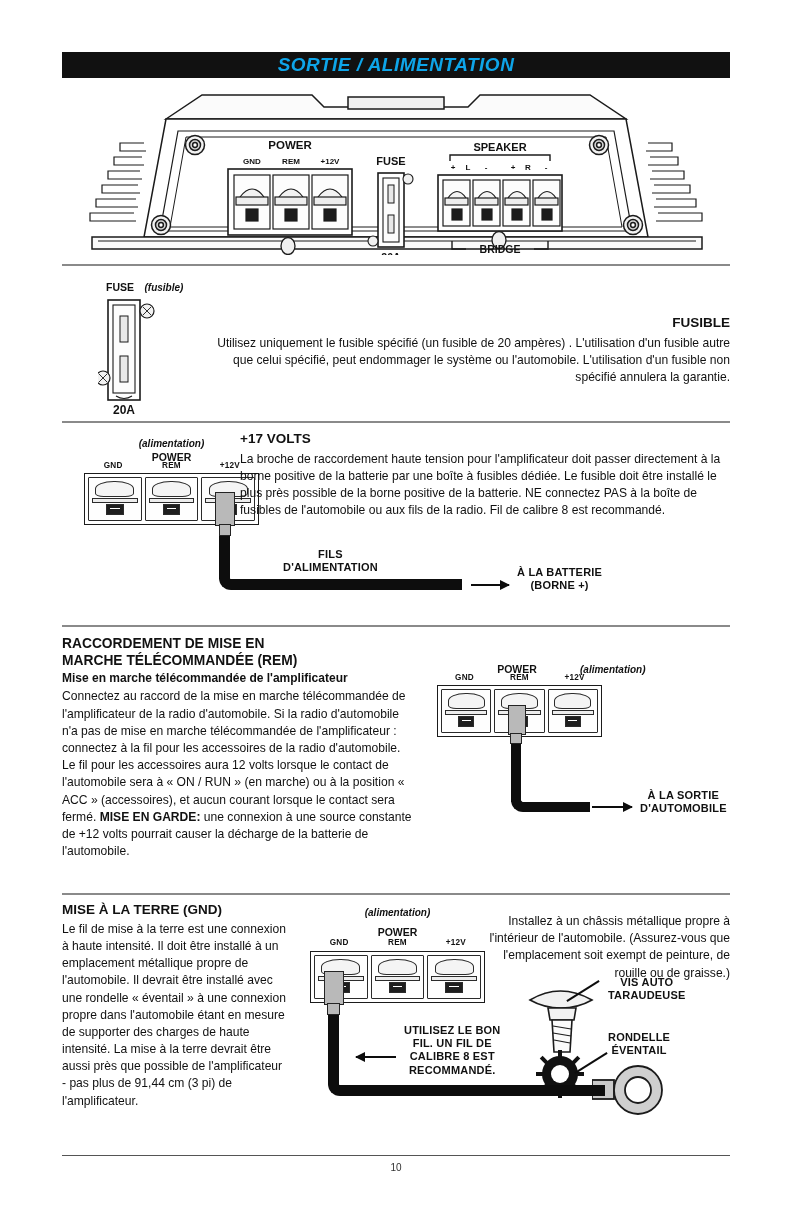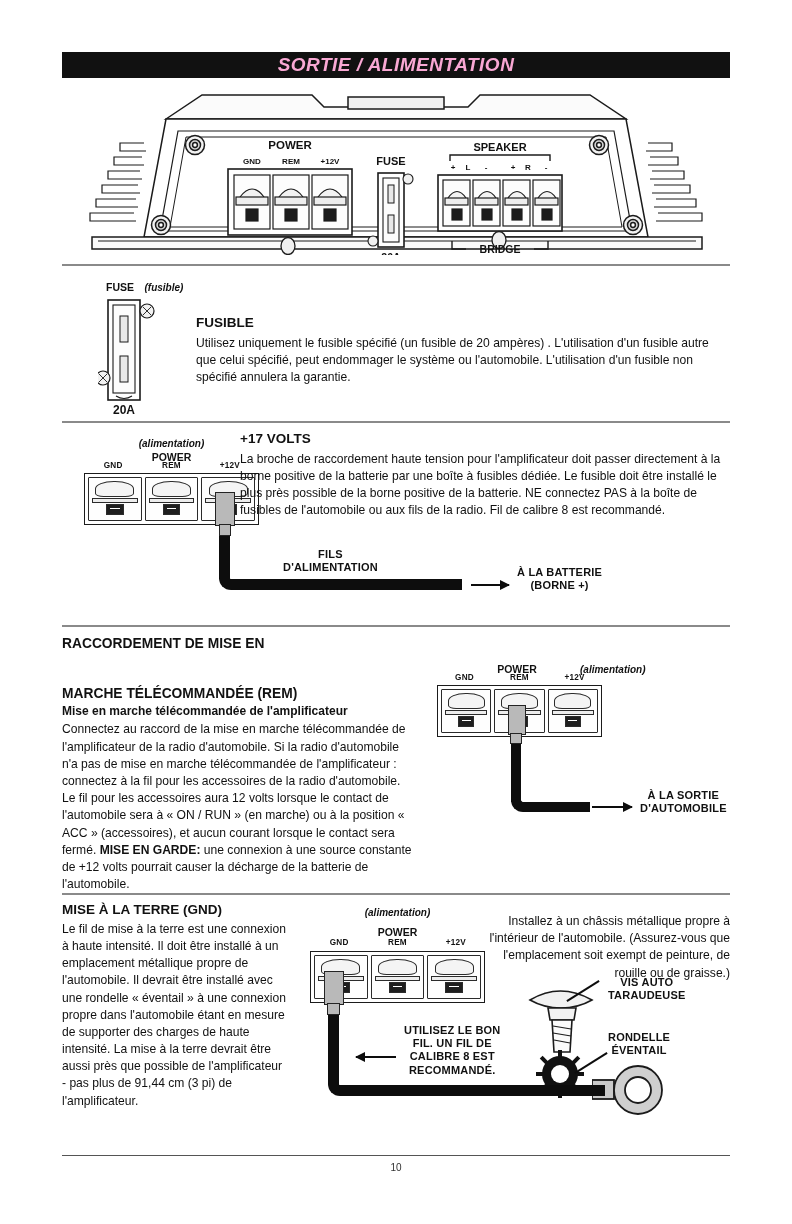--- a/index.html
+++ b/index.html
@@ -13,21 +13,21 @@
   }
   .page { position: absolute; inset: 0; }
 
   
   .banner {
     position: absolute; left: 62px; top: 52px; width: 668px; height: 26px;
     background: #111111;
     display: flex; align-items: center; justify-content: center;
   }
   .banner-title {
-    color: #f9a8d4; font-weight: bold; font-style: italic;
+    color: #0ea5e9; font-weight: bold; font-style: italic;
     font-size: 19px; letter-spacing: 0.5px;
   }
 
   
   .divider { position: absolute; height: 2px; background: #8a8a8a; left: 62px; width: 668px; }
 
   
   .hd { font-weight: bold; font-size: 13.5px; line-height: 1.25; }
   .body-txt { font-size: 12.1px; line-height: 1.42; }
   .lbl-sm { font-size: 8.2px; font-weight: bold; letter-spacing: .2px; }
@@ -233,21 +233,21 @@
         <rect x="22" y="60" width="8" height="26" fill="#e8e8e8" stroke-width="1"></rect>
         <path d="M18 100 q8 5 16 0" stroke-width="1.1"></path>
         <circle cx="49" cy="15" r="7" fill="#f2f2f2" stroke-width="1.2"></circle>
         <path d="M45 11 L53 19 M53 11 L45 19" stroke-width=".9"></path>
         <circle cx="5" cy="82" r="7" fill="#f2f2f2" stroke-width="1.2"></circle>
         <path d="M1 78 L9 86 M9 78 L1 86" stroke-width=".9"></path>
       </g>
       <text x="26" y="118" font-family="Liberation Sans, sans-serif" font-size="12" font-weight="bold" text-anchor="middle" fill="#111">20A</text>
     </svg>
 
-    <div style="position:absolute; left:196px; top:315px; width:534px;">
+    <div style="position:absolute; left:196px; top:315px; width:534px;text-align:right;">
       <div class="hd">FUSIBLE</div>
       <div class="body-txt" style="margin-top:3px;">Utilisez uniquement le fusible spécifié (un fusible de 20 ampères) . L'utilisation d'un fusible autre que celui spécifié, peut endommager le système ou l'automobile. L'utilisation d'un fusible non spécifié annulera la garantie.</div>
     </div>
   </div>
 
   <div class="divider" style="top:421px;"></div>
 
   <div>
     <div style="position:absolute; left:84px; top:433px; width:175px; text-align:center;">
       <span class="ital">(alimentation)</span>
@@ -303,21 +303,21 @@
       <div class="hd">+17 VOLTS</div>
       <div class="body-txt" style="margin-top:3px;">La broche de raccordement haute tension pour l'amplificateur doit passer directement à la borne positive de la batterie par une boîte à fusibles dédiée. Le fusible doit être installé le plus près possible de la borne positive de la batterie. NE connectez PAS à la boîte de fusibles de l'automobile ou aux fils de la radio. Fil de calibre 8 est recommandé.</div>
     </div>
   </div>
 
   <div class="divider" style="top:625px;"></div>
 
   <div>
     <div style="position:absolute; left:62px; top:635px; width:355px;">
       <div class="hd" style="font-size:13.8px;">RACCORDEMENT DE MISE EN</div>
-      <div class="hd" style="font-size:13.8px;margin-top:33px;">MARCHE TÉLÉCOMMANDÉE (REM)</div>
+      <div class="hd" style="font-size:13.8px;">MARCHE TÉLÉCOMMANDÉE (REM)</div>
       <div class="hd" style="font-size:12px; margin-top:2px;">Mise en marche télécommandée de l'amplificateur</div>
       <div class="body-txt" style="margin-top:2px;"><span>Connectez au raccord de la mise en marche télécommandée de l'amplificateur de la radio d'automobile. Si la radio d'automobile n'a pas de mise en marche télécommandée de l'amplificateur : connectez à la fil pour les accessoires de la radio d'automobile. Le fil pour les accessoires aura 12 volts lorsque le contact de l'automobile sera à « ON / RUN » (en marche) ou à la position « ACC »  (accessoires), et aucun courant lorsque le contact sera fermé. </span><b>MISE EN GARDE:</b><span> une connexion à une source constante de +12 volts pourrait causer la décharge de la batterie de l'automobile.</span></div>
     </div>
 
     <div style="position:absolute; left:462px; top:659px; width:110px; text-align:center;">
       <span class="lbl-md">POWER</span>
     </div>
     <div style="position:absolute; left:580px; top:659px;">
       <span class="ital">(alimentation)</span>
     </div>

